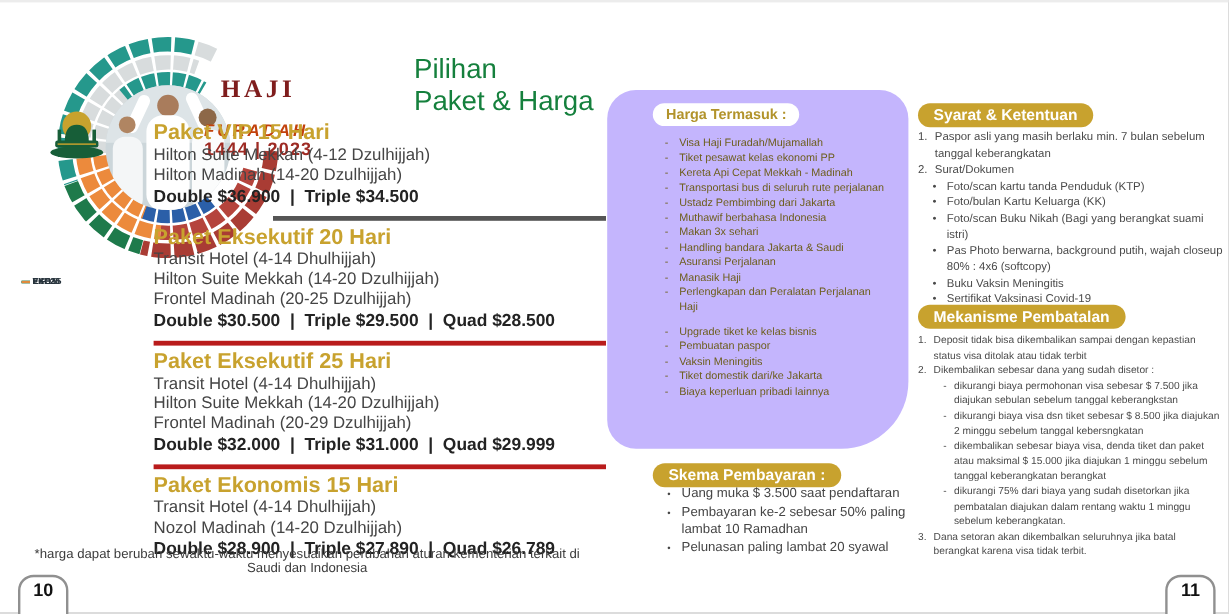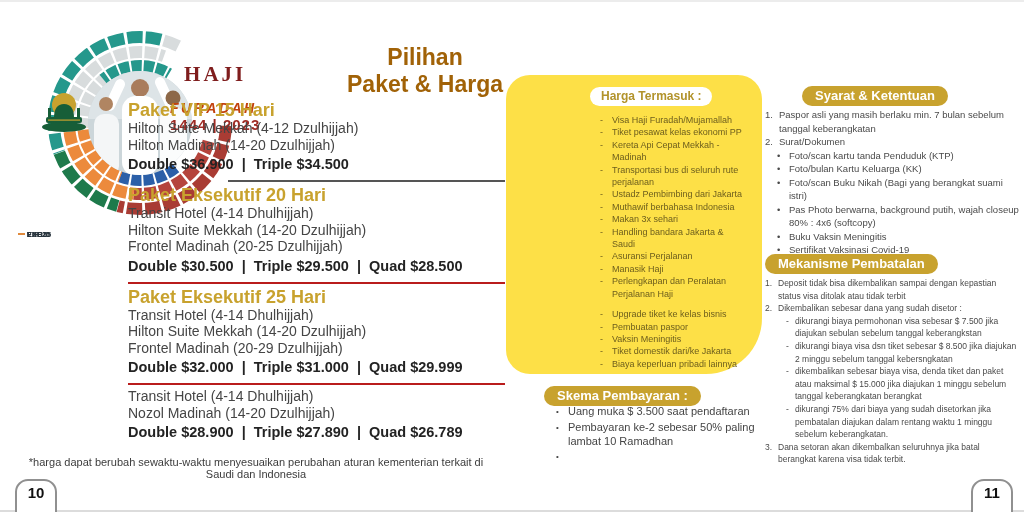--- a/index.html
+++ b/index.html
@@ -14,56 +14,56 @@
               font-weight:bold;color:#27333c;letter-spacing:.3px;}
   .ring-label i{display:block;width:7px;height:2.5px;background:#2a9a8e;margin-right:2px;}
   .ring-label:nth-child(4) i{background:#e08a3c;}
   .logo-text{position:absolute;left:152px;top:38px;line-height:1;white-space:nowrap;}
   .logo-haji{font-family:"Liberation Serif",serif;font-weight:bold;font-size:21px;
              letter-spacing:3px;color:#7f1d1d;text-align:center;}
   .logo-furadah{font-weight:bold;font-size:14px;letter-spacing:2.5px;color:#c2410c;margin-top:16px;font-style:italic;}
   .logo-year{font-weight:bold;font-size:15px;letter-spacing:1px;color:#9e2b24;margin-top:2px;}
 
   
-  .page-title{position:absolute;left:345px;top:44px;width:160px;text-align:center;
-              font-size:23px;line-height:27px;font-weight:bold;color:#a16207;}
+  .page-title{position:absolute;left:345px;top:44px;width:160px;text-align:left;
+              font-size:23px;line-height:27px;font-weight:normal;color:#15803d;}
   .packages{position:absolute;left:128px;top:97px;width:377px;text-align:left;}
   .package{padding:3px 0 6px;}
-  .package + .package{border-top:2px solid #b91c1c;}
+  .package + .package{border-top:4px solid #b91c1c;}
   .package:nth-child(2){border-image:linear-gradient(90deg,rgba(0,0,0,0) 0 100px,#555 100px) 1;}
   .pkg-name{font-size:18px;line-height:20px;font-weight:bold;color:#c8a22e;}
   .pkg-hotels{font-size:14px;line-height:16.5px;color:#454545;white-space:pre-line;}
   .pkg-price{font-size:14.5px;line-height:20px;font-weight:bold;color:#232323;white-space:pre;margin-top:1px;}
   .footnote{position:absolute;left:20px;top:456px;width:472px;text-align:center;
             font-size:11px;color:#3c3c3c;}
   .pagenum{position:absolute;bottom:-4px;width:38px;height:30px;background:#fff;
            border:2px solid #909090;border-radius:13px 13px 0 0;display:flex;
            justify-content:center;padding-top:3px;font-size:15px;font-weight:bold;color:#111;}
   .pagenum.left{left:15px}.pagenum.right{left:971px}
 
   
-  .olive-box{position:absolute;left:506px;top:75px;width:210px;height:299px;
-             background:#fde047;border-radius:24px 24px 56px 24px;padding-left:46px;}
+  .olive-box{position:absolute;left:506px;top:75px;width:251px;height:299px;
+             background:#c4b5fd;border-radius:24px 24px 56px 24px;}
   .box-pill{display:inline-block;background:#ffffff;color:#b2932b;font-weight:bold;
             font-size:12px;line-height:13px;padding:3px 11px;border-radius:11px;white-space:nowrap;}
   .box-pill-wrap1{margin:11px 0 0 38px;}
   .box-pill-wrap2{margin:16px 0 0 38px;}
   .box-list{margin:8px 14px 0 48px;}
   .brow{display:flex;font-size:9px;line-height:12.4px;color:#6d5e1d;}
   .brow .bm{flex:none;width:12px;}
 
   
   .gold-pill{display:inline-block;background:#c8a22e;color:#ffffff;font-weight:bold;
              font-size:13px;line-height:14px;padding:3px 13px;border-radius:12px;white-space:nowrap;}
   .payment-pill{position:absolute;left:544px;top:386px;}
   .payment-list{position:absolute;left:556px;top:404px;width:216px;}
   .prow{display:flex;font-size:11px;line-height:14.5px;color:#454545;}
   .prow .bm{flex:none;width:12px;font-size:8px;padding-top:1px;}
 
-  .terms-pill{position:absolute;left:765px;top:86px;margin-left:37px;}
+  .terms-pill{position:absolute;left:765px;top:86px;}
   .terms-list{position:absolute;left:765px;top:108px;width:255px;}
   .trow{display:flex;font-size:9.5px;line-height:13.5px;color:#4a4a4a;}
   .trow .tm{flex:none;width:14px;}
   .trow .tt{flex:1;}
   .trow.ind-1{margin-left:12px;}
   .trow.ind-1 .tm{width:12px;}
 
   .cancel-pill{position:absolute;left:765px;top:254px;}
   .cancel-list{position:absolute;left:765px;top:277px;width:252px;}
   .crow{display:flex;font-size:8.5px;line-height:12.6px;color:#4a4a4a;}
@@ -175,20 +175,21 @@
       <div class="pkg-price">Double $30.500  |  Triple $29.500  |  Quad $28.500</div>
     </div>
       <div class="package">
       <div class="pkg-name">Paket Eksekutif 25 Hari</div>
       <div class="pkg-hotels">Transit Hotel (4-14 Dhulhijjah)
 Hilton Suite Mekkah (14-20 Dzulhijjah)
 Frontel Madinah (20-29 Dzulhijjah)</div>
       <div class="pkg-price">Double $32.000  |  Triple $31.000  |  Quad $29.999</div>
     </div>
       <div class="package">
+      <div class="pkg-name">Paket Ekonomis 15 Hari</div>
       <div class="pkg-hotels">Transit Hotel (4-14 Dhulhijjah)
 Nozol Madinah (14-20 Dzulhijjah)</div>
       <div class="pkg-price">Double $28.900  |  Triple $27.890  |  Quad $26.789</div>
     </div>
     </div>
 
   <div class="footnote">*harga dapat berubah sewaktu-waktu menyesuaikan perubahan aturan kementerian terkait di Saudi dan Indonesia</div>
 
   <div class="olive-box">
     <div class="box-pill-wrap1">
@@ -271,20 +272,21 @@
       <div class="prow">
       <span class="bm">•</span>
       <span>Uang muka $ 3.500 saat pendaftaran</span>
     </div>
       <div class="prow">
       <span class="bm">•</span>
       <span>Pembayaran ke-2 sebesar 50% paling lambat 10 Ramadhan</span>
     </div>
       <div class="prow">
       <span class="bm">•</span>
+      <span>Pelunasan paling lambat 20 syawal</span>
     </div>
     </div>
 
   <div class="terms-pill">
     <span class="gold-pill">Syarat &amp; Ketentuan</span>
   </div>
   <div class="terms-list">
       <div class="trow ind-0">
       <span class="tm">1.</span>
       <span class="tt">Paspor asli yang masih berlaku min. 7 bulan sebelum tanggal keberangkatan</span>

